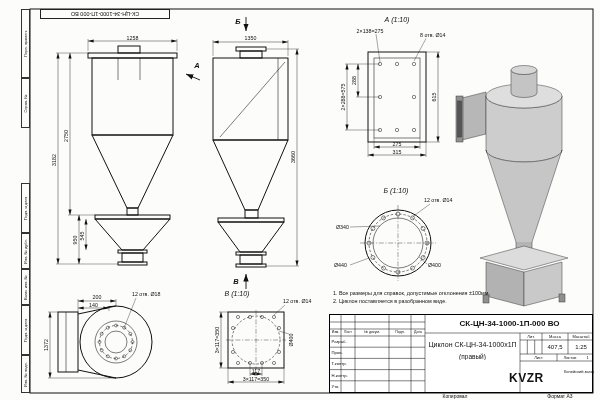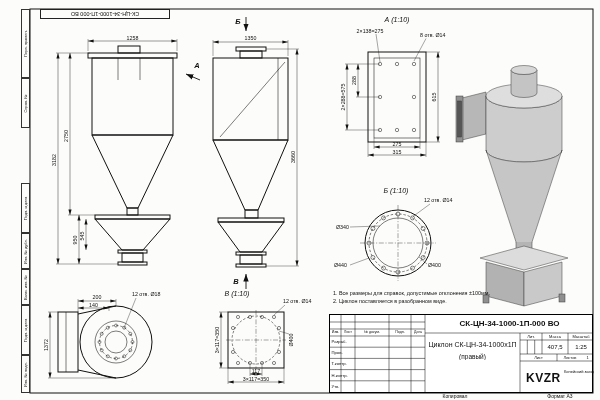--- a/index.html
+++ b/index.html
@@ -28,21 +28,21 @@
   .notes{position:absolute;left:333px;top:290px;width:236px;font-size:5.4px;line-height:7.6px;color:#111;}
   
   .tb{position:absolute;left:329px;top:314px;width:264px;height:79px;border:1.2px solid #000;box-sizing:border-box;background:#fff;}
   .tb .cell{position:absolute;color:#111;overflow:hidden;white-space:nowrap;}
   .tb-designation{left:95px;top:0;width:169px;height:18px;font-weight:bold;font-size:8px;text-align:center;line-height:18px;}
   .hdr{font-size:3.6px;line-height:7px;text-align:center;}
   .rowlab{font-size:4.2px;line-height:11.6px;padding-left:1.5px;}
   .nm{left:95px;width:95px;text-align:center;}
   .small4{font-size:4px;line-height:7px;text-align:center;}
   .val{font-size:6px;line-height:14px;text-align:center;}
-  .logo{left:196px;top:50px;width:42px;font-size:12px;font-weight:bold;letter-spacing:.5px;line-height:26px;}
+  .logo{left:179px;top:50px;width:42px;font-size:12px;font-weight:bold;letter-spacing:.5px;line-height:26px;}
   .logocap{left:234px;top:55px;width:30px;font-size:4px;line-height:4.6px;white-space:normal;}
   .footnote{position:absolute;font-size:5px;color:#111;}
 </style>
 </head>
 <body>
 
 <div class="sheet">
 
   <svg width="600" height="400" viewBox="0 0 600 400">
     <defs>

